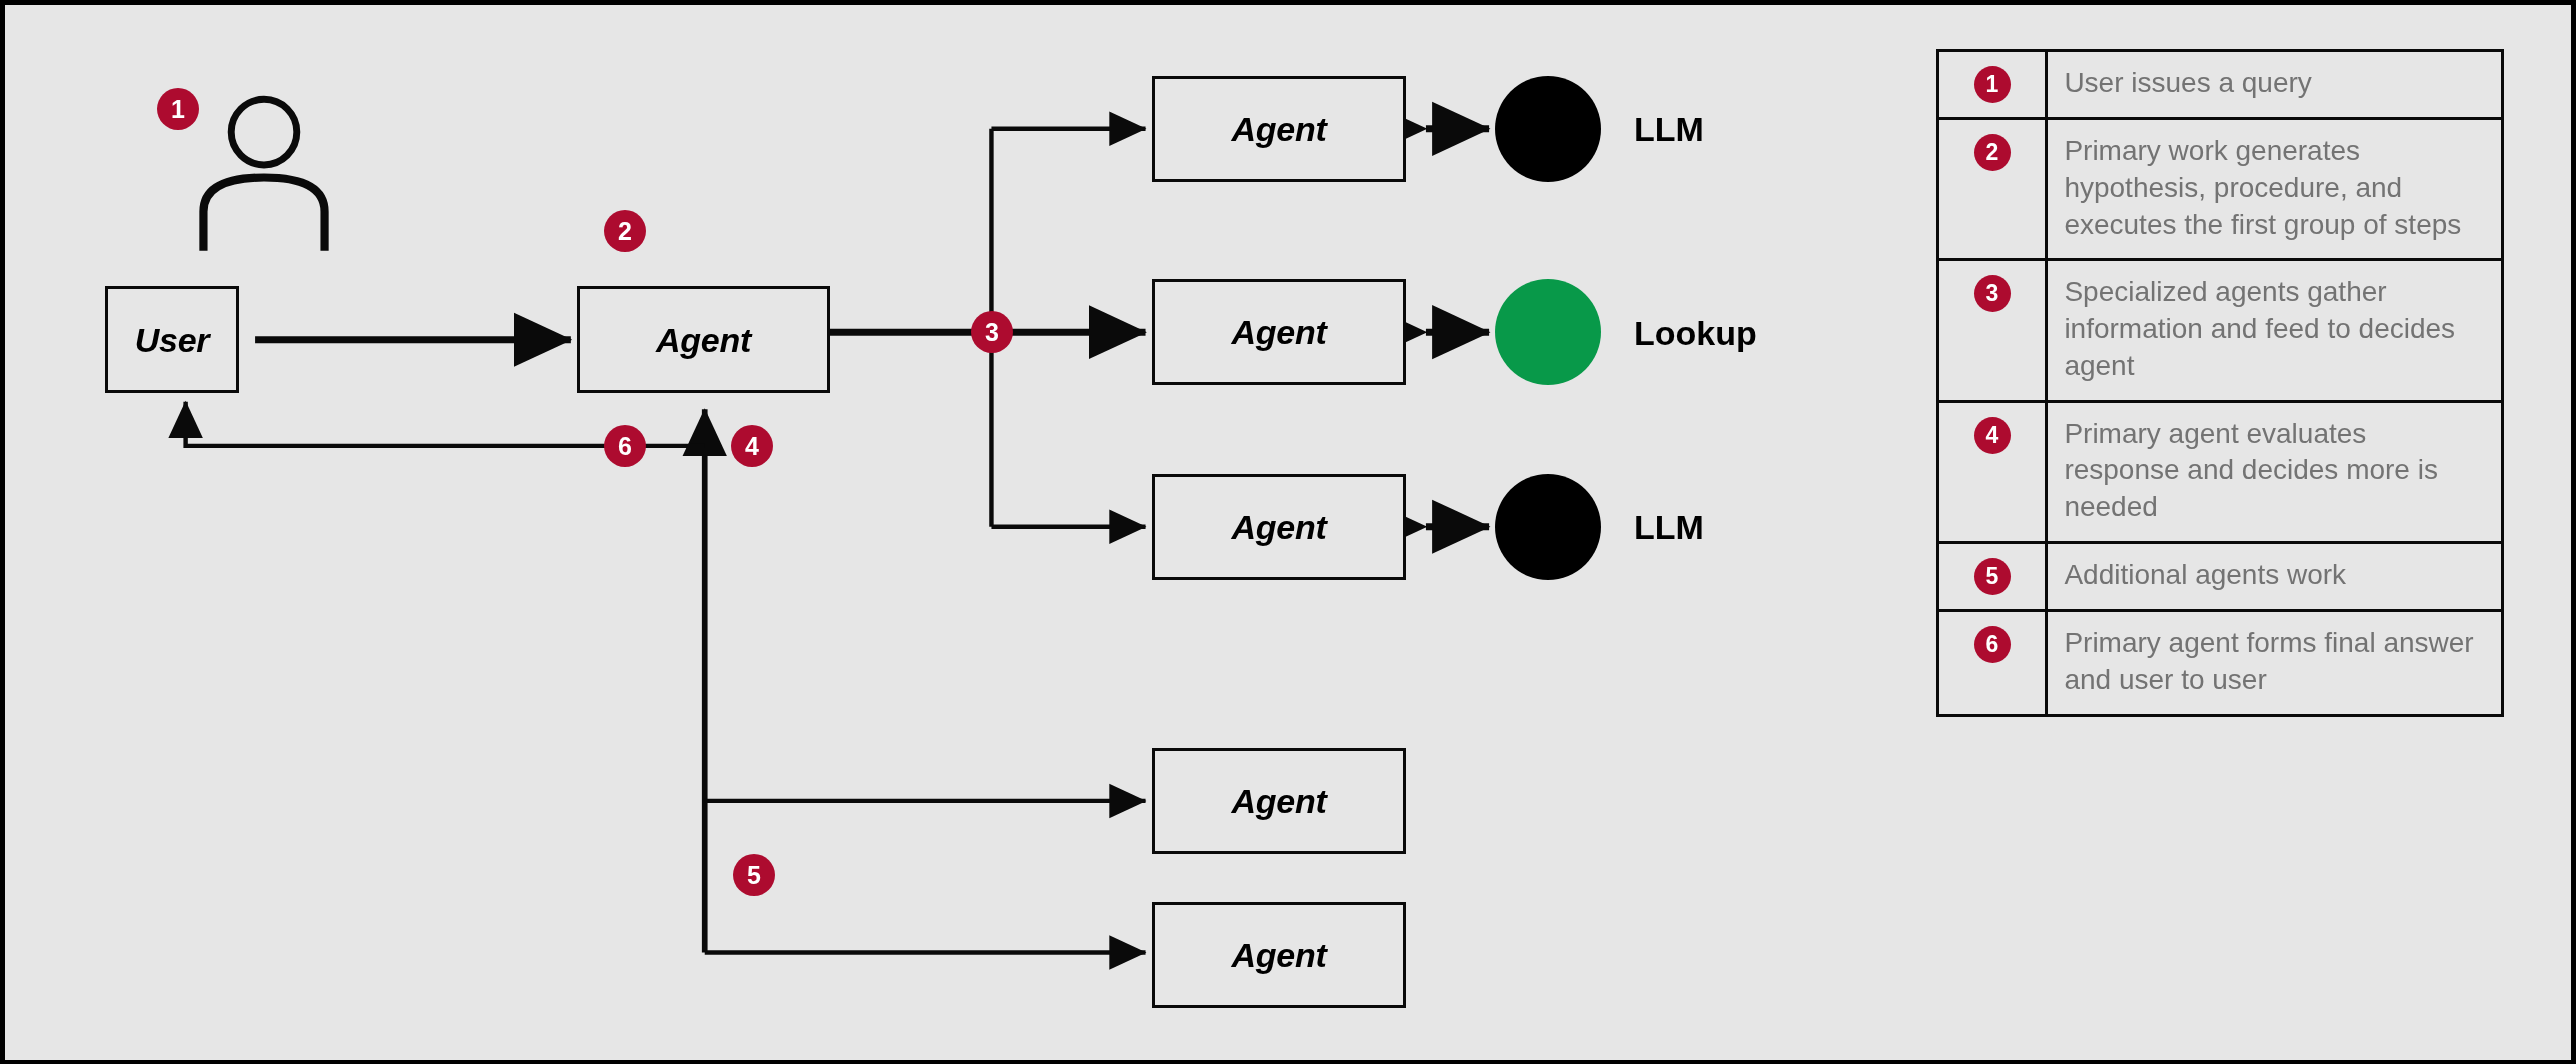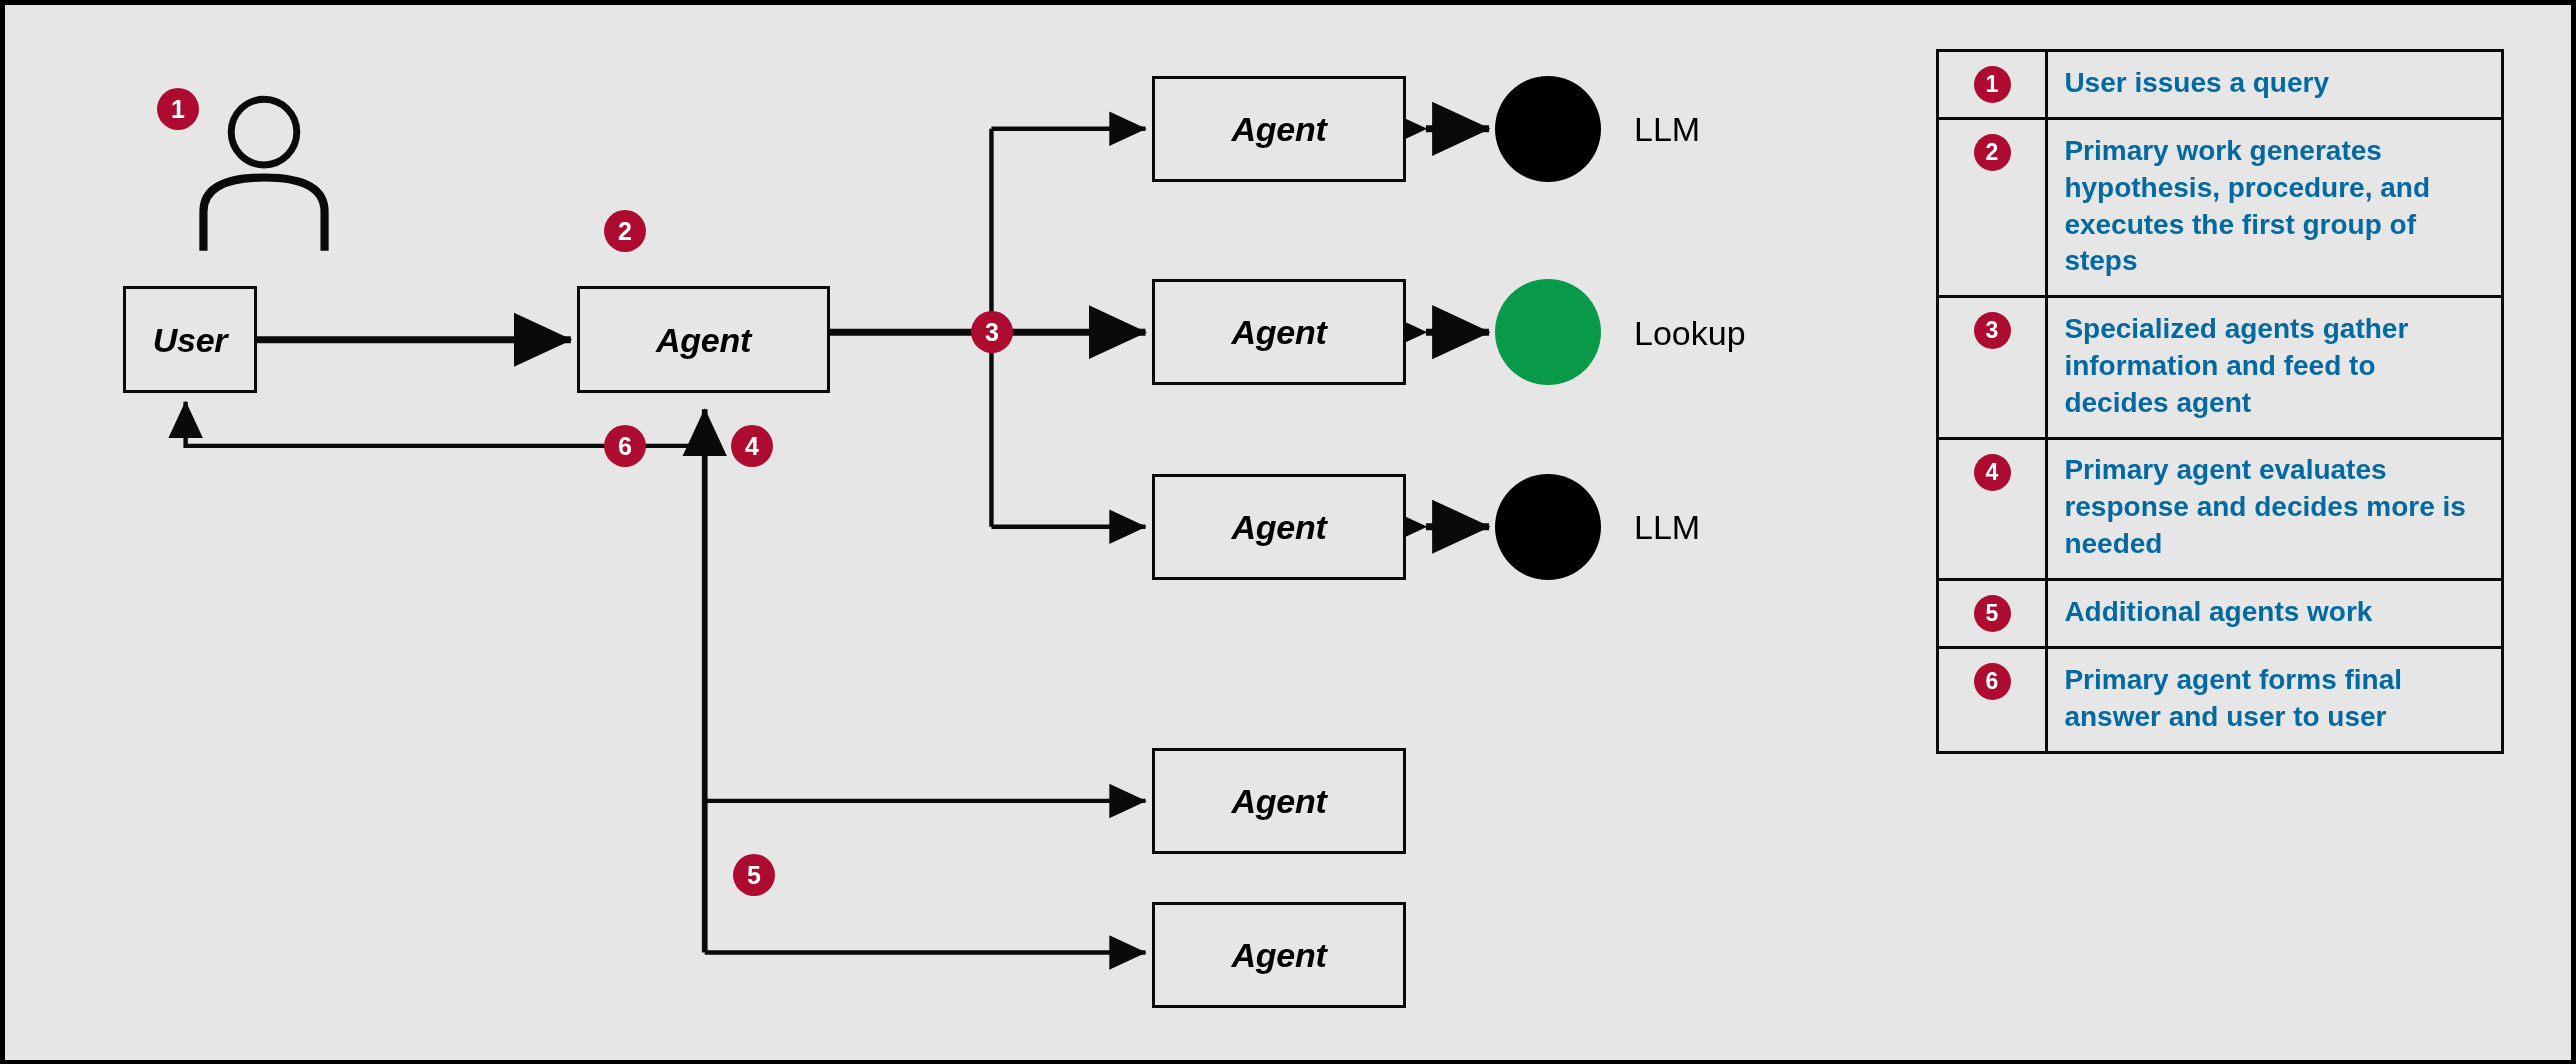--- a/index.html
+++ b/index.html
@@ -41,21 +41,21 @@
     font-style: italic;
   }
   
   .res-circle {
     position: absolute;
     border-radius: 50%;
   }
   .res-label {
     position: absolute;
     font-size: 34px;
-    font-weight: 400;
+    font-weight: 700;
     color: #000000;
     white-space: nowrap;
     line-height: 1;
   }
   
   .badge {
     position: absolute;
     border-radius: 50%;
     background: #ad0b2f;
     color: #ffffff;
@@ -125,22 +125,22 @@
     margin: 0 auto;
   }
   .legend-badge-wrap .badge.legend {
     position: static;
     margin: 0 auto;
   }
   .legend-text-cell {
     padding: 12.6px 16.4px 15px 16.4px !important;
     font-size: 28px;
     line-height: 1.32;
-    color: #0369a1;
-    font-weight: 700;
+    color: #737373;
+    font-weight: 400;
   }
 </style>
 </head>
 <body>
 
 <div id="canvas">
 
   <svg id="wires" viewBox="0 0 4079 1686" preserveAspectRatio="none">
     <defs>
       <marker id="arrowR" markerWidth="9" markerHeight="9" refX="8.2" refY="4.5" orient="auto" markerUnits="strokeWidth">
@@ -175,21 +175,21 @@
       <line x1="2250" y1="518" x2="2350" y2="518" marker-end="url(#arrowR)" marker-start="url(#arrowL)"></line>
       <line x1="2250" y1="826" x2="2350" y2="826" marker-end="url(#arrowR)" marker-start="url(#arrowL)"></line>
     </g>
   </svg>
 
   <svg id="user-person" viewBox="0 0 260 260">
     <circle cx="130" cy="62" r="52" fill="none" stroke="#0a0a0a" stroke-width="11"></circle>
     <path d="M34 250 L34 188 Q34 134 130 134 Q226 134 226 188 L226 250" fill="none" stroke="#0a0a0a" stroke-width="13" stroke-linecap="butt"></path>
   </svg>
 
-  <div class="node-box" style="left:118px; top:281px; width:134px; height:107px; z-index:12;justify-content:center;">
+  <div class="node-box" style="left:100px; top:281px; width:134px; height:107px; z-index:12;justify-content:center;">
     <span class="node-label">User</span>
   </div>
 
   <div class="node-box" style="left:572px; top:281px; width:253px; height:107px; z-index:12;">
     <span class="node-label">Agent</span>
   </div>
 
   <div class="node-box" style="left:1147px; top:71px; width:254px; height:106px; z-index:12;">
     <span class="node-label">Agent</span>
   </div>

